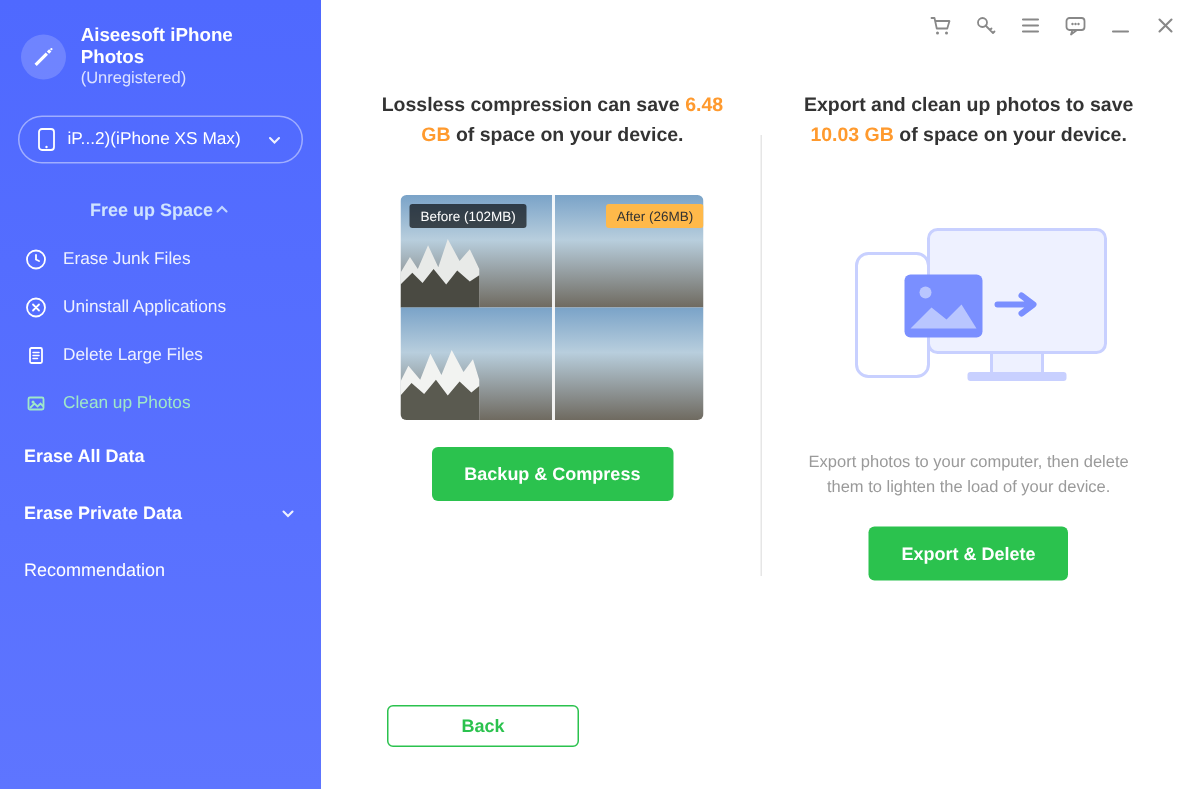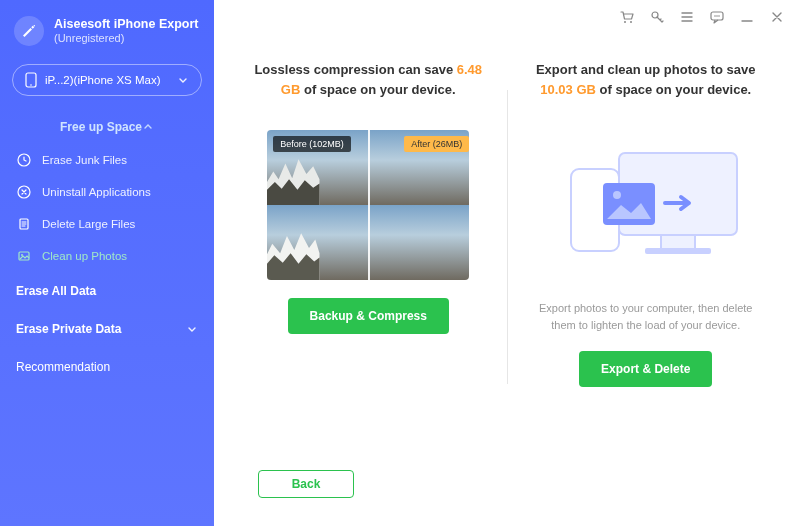--- a/index.html
+++ b/index.html
@@ -31,37 +31,37 @@
 .illus.compare { display: flex; }
 .compare-half { flex: 1; position: relative; background: linear-gradient(180deg,#7AA3C8 0%, #B8CEDD 40%, #6F6A60 100%); }
 .compare-half .mtn { position:absolute; bottom:0; left:0; right:0; height:70%; }
 .badge { position: absolute; top: 6px; background: rgba(0,0,0,0.65); color: #fff; font-size: 9px; padding: 3px 7px; border-radius: 2px; }
 .badge.left { left: 6px; }
 .badge.right { right: 0; background: #FFB94A; color:#333;}
 .compare-line { position:absolute; top:0; bottom:0; left:50%; width:2px; background:#fff; opacity:0.9;}
 .illus.export { display:flex; align-items:center; justify-content:center; }
 .caption { margin-top: 20px; font-size: 11px; color: #9A9A9A; text-align: center; line-height: 1.5; max-width: 220px; }
 .cta { margin-top: 18px; height: 36px; padding: 0 22px; background: #2BC24E; color: #fff; border: none; border-radius: 4px; font-size: 12px; font-weight: 600; cursor: pointer; }
-.back-btn { margin: 6px 0 0 28px; width: 96px; height: 28px; border: 1.5px solid #2BC24E; background: #fff; color: #2BC24E; border-radius: 4px; font-size: 12px; font-weight: 600; cursor: pointer; }
+.back-btn { margin: 6px 0 0 28px; width: 128px; height: 28px; border: 1.5px solid #2BC24E; background: #fff; color: #2BC24E; border-radius: 4px; font-size: 12px; font-weight: 600; cursor: pointer; }
 .chev-svg{opacity:0.9}
 </style>
 </head>
 <body>
 
 <div class="sidebar">
   <div class="logo-row">
     <div class="logo-badge">
       <svg width="18" height="18" viewBox="0 0 24 24" fill="none">
           <path d="M4 18L14 8l2 2L6 20l-2-2z" fill="#fff"></path>
           <path d="M15 7l2-2 2 2-2 2-2-2z" fill="#fff"></path>
           <circle cx="19" cy="5" r="1" fill="#fff"></circle>
         </svg>
     </div>
     <div class="logo-text">
-      <div class="app-title">Aiseesoft iPhone Export</div>
+      <div class="app-title">Aiseesoft iPhone Photos</div>
       <div class="app-sub">(Unregistered)</div>
     </div>
   </div>
 
   <div class="device-pill">
     <svg width="12" height="16" viewBox="0 0 12 16">
         <rect x="1" y="1" width="10" height="14" rx="2" stroke="#fff" stroke-width="1.2" fill="none"></rect>
         <circle cx="6" cy="13" r="0.8" fill="#fff"></circle>
       </svg>
     <span>iP...2)(iPhone XS Max)</span>

